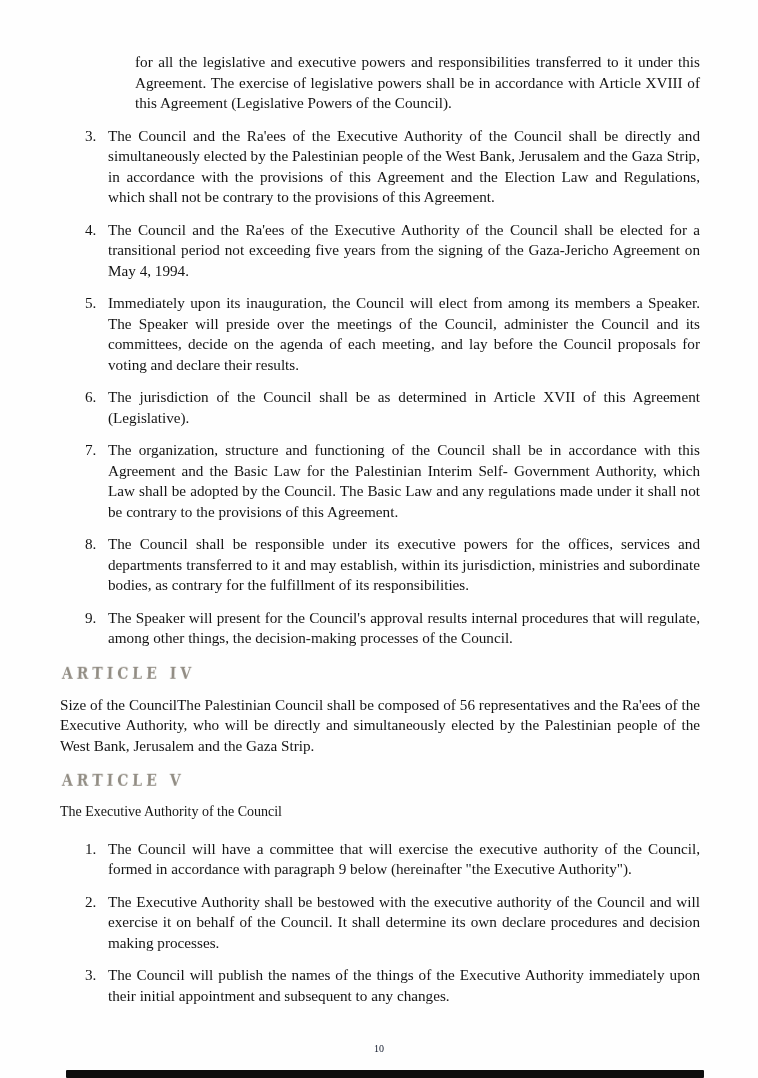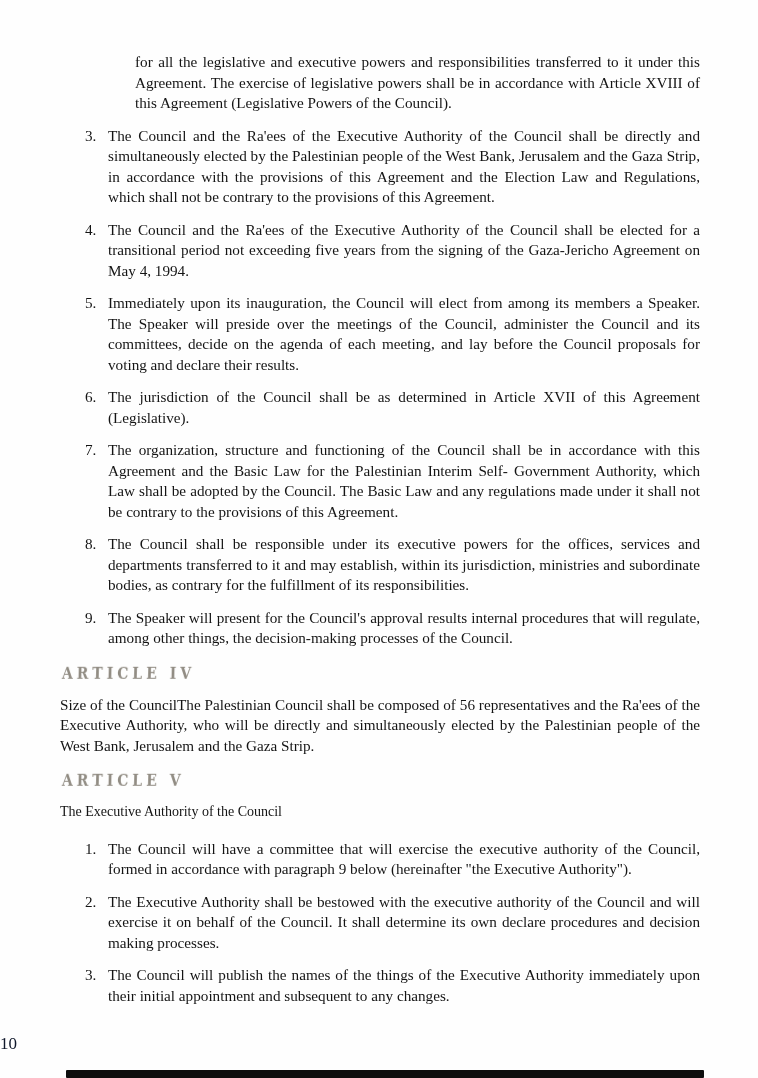--- a/index.html
+++ b/index.html
@@ -65,22 +65,22 @@
   .subheading {
     font-size: 14px;
     line-height: 20.5px;
     margin: 0 0 16px 0;
   }
   .page-number {
     position: absolute;
     bottom: 24px;
     left: 0;
     right: 0;
-    text-align: left;
-    font-size: 17px;
+    text-align: center;
+    font-size: 10px;
     color: #0f172a;
   }
   .scan-bar {
     position: absolute;
     bottom: 0;
     left: 66px;
     right: 54px;
     height: 8px;
     background: #0e0e0e;
     border-radius: 1px;

